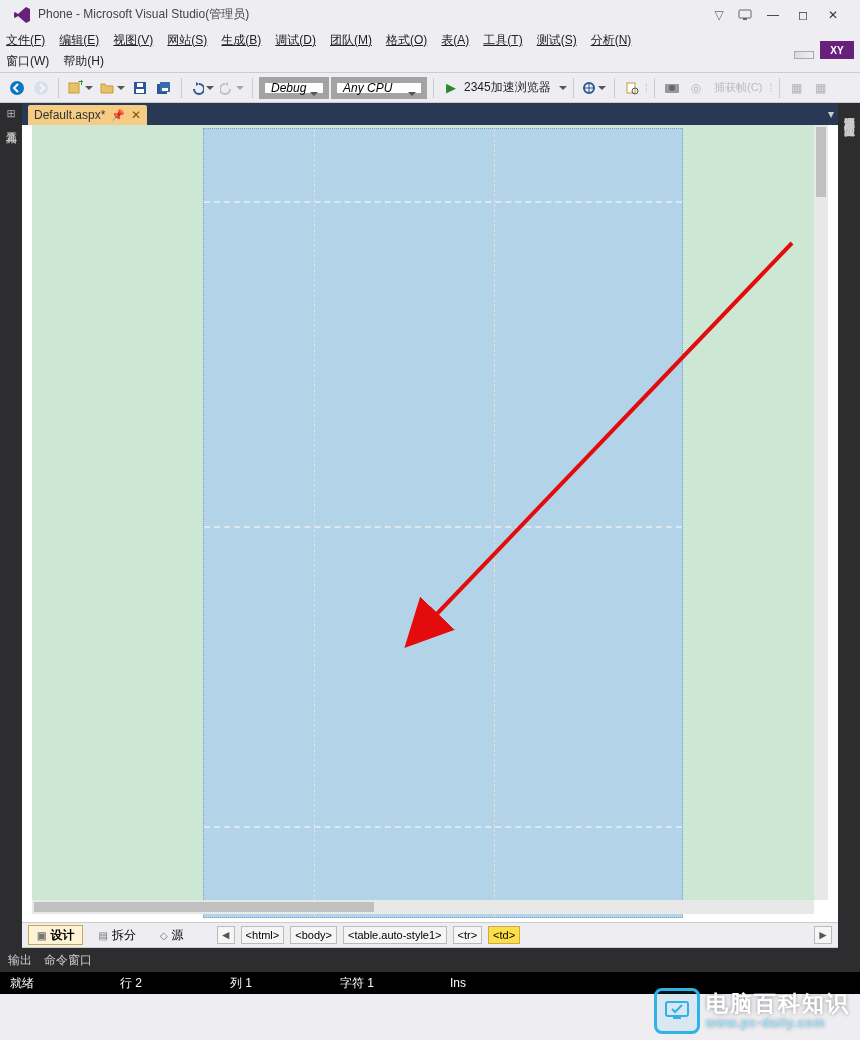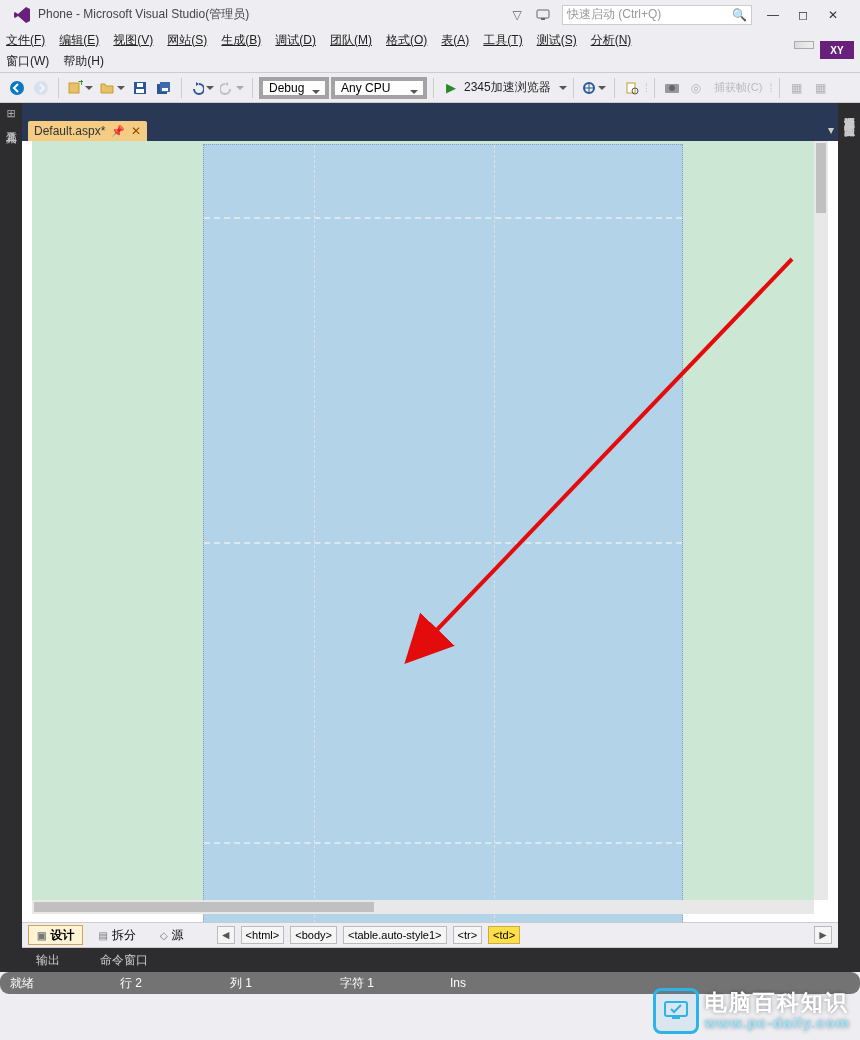--- a/index.html
+++ b/index.html
@@ -11,50 +11,50 @@
 .titlebar .title { flex: 0 0 auto; font-size: 12px; color:#444;}
 .titlebar .spacer { flex: 1; }
 .titlebar .ticon { width: 26px; height: 20px; display: flex; align-items: center; justify-content: center; color: #666; cursor: pointer; }
 .titlebar .search { width: 190px; height: 20px; border: 1px solid #ccc; background: #fff; display: flex; align-items: center; padding: 0 4px; color: #999; margin: 0 6px; }
 .titlebar .search .mag { margin-left: auto; color: #666; }
 .titlebar .winbtn { width: 30px; text-align: center; color: #333; cursor:pointer;}
 
 
 .menubar { height: 22px; background: #eeeef2; display: flex; align-items: center; padding: 0 6px; gap: 14px; color: #222; }
 .menubar .menuitem { cursor: pointer; font-size:12px;text-decoration:underline;}
-.menubar .right { margin-left: auto; display: flex; align-items: flex-start; gap: 6px; margin-top: 20px; }
+.menubar .right { margin-left: auto; display: flex; align-items: flex-end; gap: 6px; margin-top: 20px; }
 .menubar .avatar { width: 34px; height: 18px; background: #68217a; color: #fff; display:flex; align-items:center; justify-content:center; font-size:10px; font-weight:bold;}
 .menubar .ruler { width:20px; height:8px; border:1px solid #aaa; background:linear-gradient(90deg,#ddd,#eee);}
 
 
 .menubar2 { height: 22px; background: #eeeef2; display: flex; align-items: center; padding: 0 6px; gap: 14px; color: #222; border-bottom:1px solid #ccc;}
 .menubar2 .menuitem { cursor: pointer; }
 
 
 .toolbar { height: 30px; background: #eeeef2; display: flex; align-items: center; padding: 0 6px; gap: 2px; border-bottom: 1px solid #ccc; }
 .toolbar .sep { width: 1px; height: 20px; background: #ccc; margin: 0 4px; }
 .toolbar .tbtn { min-width: 22px; height: 22px; display: flex; align-items: center; justify-content: center; cursor: pointer; padding: 0 2px; color:#555; }
 .toolbar .tbtn.blue { color:#0077c2; }
-.toolbar .dd { height: 22px; border: 4px solid #a3a3a3; background: #fdfdfd; display: flex; align-items: center; padding: 0 18px 0 6px; position: relative; cursor:pointer; font-size:12px;}
+.toolbar .dd { height: 22px; border: 6px solid #a3a3a3; background: #fdfdfd; display: flex; align-items: center; padding: 0 18px 0 6px; position: relative; cursor:pointer; font-size:12px;font-style:italic;}
 .toolbar .dd::after { content: ""; position: absolute; right: 5px; top: 9px; border: 4px solid transparent; border-top-color: #555; }
 .toolbar .play { color: #2c8a2c; font-size: 13px; }
 .toolbar .runtext { color: #222; padding-right:4px; font-size:12px;}
 .toolbar .caret{ display:inline-block; border:4px solid transparent; border-top-color:#555; transform:translateY(2px); margin-left:2px;}
 .toolbar .camera{color:#777;}
 .toolbar .capture-opt{ color:#bbb; font-size:11px; border:1px solid transparent; padding:1px 4px;}
 
 
 .main { display: flex; height: 845px; background: #293955; }
 .left-rail { width: 22px; background: #2d2d30; color: #ddd; display: flex; flex-direction: column; align-items: center; padding-top: 4px; gap:4px;}
 .left-rail .vtext { writing-mode: vertical-rl; font-size: 11px; color: #ccc; }
 .left-rail .railicon{color:#aaa; font-size:11px;}
 .right-rail { width: 22px; background: #2d2d30; color: #ccc; display: flex; flex-direction: column; align-items: center; padding-top: 4px; gap:4px;}
 .right-rail .vtext { writing-mode: vertical-rl; font-size: 11px; color: #ccc; padding:2px 0;}
 
-.editor-area { flex: 1; background: #293955; display: flex; flex-direction: column; margin-top: 16px; }
+.editor-area { flex: 1; background: #293955; display: flex; flex-direction: column; }
 .tabs { height: 22px; background: #293955; display: flex; align-items: flex-end; padding-left: 6px; position:relative;}
 .tabs .tab { height: 20px; background: #f5cc84; border-top-left-radius:2px; border-top-right-radius:2px; display: flex; align-items: center; padding: 0 6px; gap: 6px; font-size: 12px; color: #333; cursor:pointer;}
 .tabs .tab .pin { color: #004b8d; font-size:11px;}
 .tabs .tab .close { color: #8a4b00; cursor: pointer; font-size:12px;}
 .tabs .dropdown { position:absolute; right:4px; top:4px; color:#ccc; cursor:pointer;}
 
 .design-surface { flex: 1; background: #fff; position: relative; overflow: hidden; }
 .page-bg { position: absolute; left: 10px; top: 0; right: 24px; bottom: 22px; background: #cce8d4; }
 .table-outer { position: absolute; left: 181px; top: 3px; width: 480px; height: 790px; border: 1px dotted #7fa0c4; background: #b3d4e8; }
 .table-outer .vline1{position:absolute; left:110px; top:0; bottom:0; width:0; border-left:1px dashed #e0e0e0;}
@@ -74,55 +74,51 @@
 .viewbar .vtab { height: 20px; display: flex; align-items: center; padding: 0 8px; border: 1px solid transparent; cursor: pointer; gap:4px; font-size:12px;}
 .viewbar .vtab.active { background: #fff3d6; border: 1px solid #c8a850; font-weight:bold;}
 .viewbar .vtab .ico{font-size:10px; color:#777;}
 .viewbar .navbtn { width: 18px; height:18px; display:flex; align-items:center; justify-content:center; border:1px solid #bbb; background:#f5f5f5; cursor:pointer; color:#555;}
 .viewbar .crumb { height: 18px; border: 1px solid #bbb; background:#f5f5f5; padding: 0 4px; display:flex; align-items:center; cursor:pointer; font-size:11px;}
 .viewbar .crumb.sel { background: #fde047; border-color:#c8a850;}
 .viewbar .spacer{flex:1;}
 
 
 .panel-tabs { height: 24px; background: #2d2d30; display: flex; align-items: center; padding: 0 8px; gap: 12px; color: #ccc; font-size:12px;}
-.panel-tabs .ptab { cursor:pointer;margin-left:28px; }
-
-
-.statusbar { height: 22px; background: #737373; color: #fff; display: flex; align-items: center; padding: 0 10px; gap: 50px; font-size: 12px; border-radius: 9px; }
+.panel-tabs .ptab { cursor:pointer; }
+
+
+.statusbar { height: 22px; background: #000000; color: #fff; display: flex; align-items: center; padding: 0 10px; gap: 50px; font-size: 12px; }
 .statusbar .sitem{min-width:60px;}
 
 
 .watermark { position: absolute; right: 10px; bottom: 6px; display:flex; align-items:center; gap:6px; color:#fff; font-weight:bold; text-shadow:0 0 4px rgba(0,0,0,.4); pointer-events:none;}
 .watermark .wlogo{ width:46px; height:46px; border:3px solid #2db3e6; border-radius:8px; display:flex; align-items:center; justify-content:center; background:rgba(45,179,230,.1);}
 .watermark .wtext{ display:flex; flex-direction:column; line-height:1.1;}
 .watermark .wtext .cn{font-size:22px; color:#fff; letter-spacing:2px;}
-.watermark .wtext .en{font-size:15px; color:#9de2fb; letter-spacing:1px;}
+.watermark .wtext .en{font-size:12px; color:#9de2fb; letter-spacing:1px;}
 </style>
 </head>
 <body>
 
 <div class="titlebar">
   <span class="vs-logo">
     <svg width="18" height="18" viewBox="0 0 18 18">
         <path d="M13 1 L17 3 V15 L13 17 L5 10 L2 12 L1 11 V7 L2 6 L5 8 Z" fill="#68217a"></path>
       </svg>
   </span>
   <span class="title">Phone - Microsoft Visual Studio(管理员)</span>
   <span class="spacer"></span>
   <span class="ticon">▽</span>
   <span class="ticon">
     <svg width="14" height="14" viewBox="0 0 14 14">
         <rect x="1" y="2" width="12" height="8" rx="1" fill="none" stroke="#666"></rect>
         <rect x="5" y="10" width="4" height="2" fill="#666"></rect>
       </svg>
   </span>
-  <div class="search">
-    <span>快速启动 (Ctrl+Q)</span>
-    <span class="mag">🔍</span>
-  </div>
   <span class="winbtn">—</span>
   <span class="winbtn">◻</span>
   <span class="winbtn">✕</span>
 </div>
 
 <div class="menubar">
   <span class="menuitem">文件(F)</span>
   <span class="menuitem">编辑(E)</span>
   <span class="menuitem">视图(V)</span>
   <span class="menuitem">网站(S)</span>

